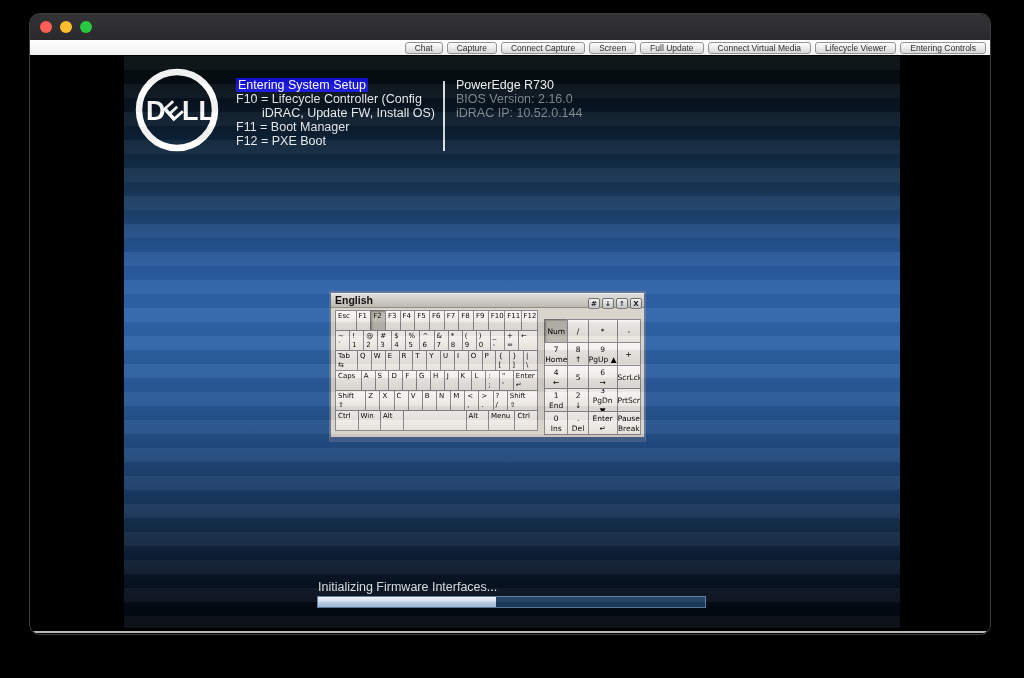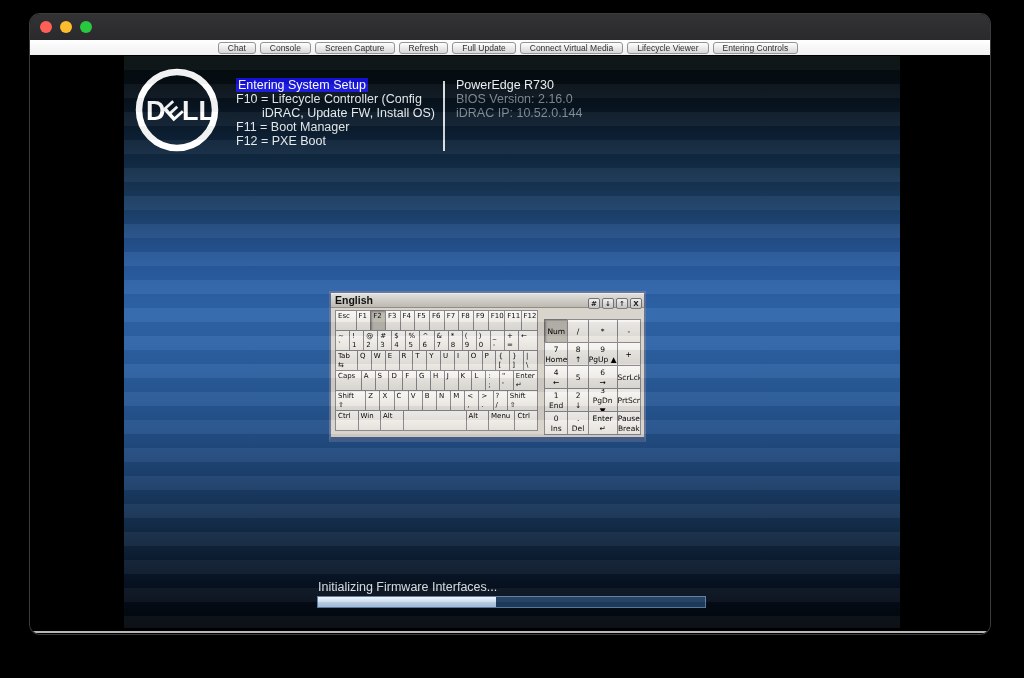--- a/index.html
+++ b/index.html
@@ -14,21 +14,21 @@
               position:relative; display:flex; align-items:center; }
   .traffic { display:flex; gap:8px; padding-left:10px; }
   .tl { width:12px; height:12px; border-radius:50%; }
   .tl.red{ background:#ff5f57; } .tl.yellow{ background:#febc2e; } .tl.green{ background:#28c840; }
   .win-title { position:absolute; left:0; right:0; text-align:center; color:#c6c6c8;
                font-size:11px; display:flex; justify-content:center; align-items:center; gap:5px; }
   .globe { width:11px; height:11px; opacity:.75; }
 
   
   .toolbar { height:15px; background:linear-gradient(#ffffff,#f0f0f0);
-             display:flex; justify-content:center; align-items:center;
+             display:flex; justify-content:flex-end; align-items:center;
              gap:4px; padding-right:4px; }
   .tb-btn { font-size:8.5px; color:#2e2e2e; padding:0 9px; height:12px; line-height:11px;
             background:linear-gradient(#fefefe,#e9e9e9 55%,#d7d7d7);
             border:1px solid #939393; border-radius:3px; white-space:nowrap; cursor:default; }
 
   
   .content { position:relative; height:579px; background:#000; }
   .video { position:absolute; left:94px; top:1px; width:776px; height:572px;
            background:linear-gradient(180deg,
              #040c0c 0%, #050e14 5%, #081522 9%, #0c1e31 13%, #112a43 18%,
@@ -94,23 +94,23 @@
   <div class="titlebar">
     <div class="traffic">
       <div class="tl red"></div>
       <div class="tl yellow"></div>
       <div class="tl green"></div>
     </div>
   </div>
 
   <div class="toolbar" id="toolbar">
       <div class="tb-btn">Chat</div>
-      <div class="tb-btn">Console</div>
-      <div class="tb-btn">Screen Capture</div>
-      <div class="tb-btn">Refresh</div>
+      <div class="tb-btn">Capture</div>
+      <div class="tb-btn">Connect Capture</div>
+      <div class="tb-btn">Screen</div>
       <div class="tb-btn">Full Update</div>
       <div class="tb-btn">Connect Virtual Media</div>
       <div class="tb-btn">Lifecycle Viewer</div>
       <div class="tb-btn">Entering Controls</div>
     </div>
 
   <div class="content">
     <div class="video">
 
       <svg class="dell-logo" width="88" height="88" viewBox="0 0 88 88">

